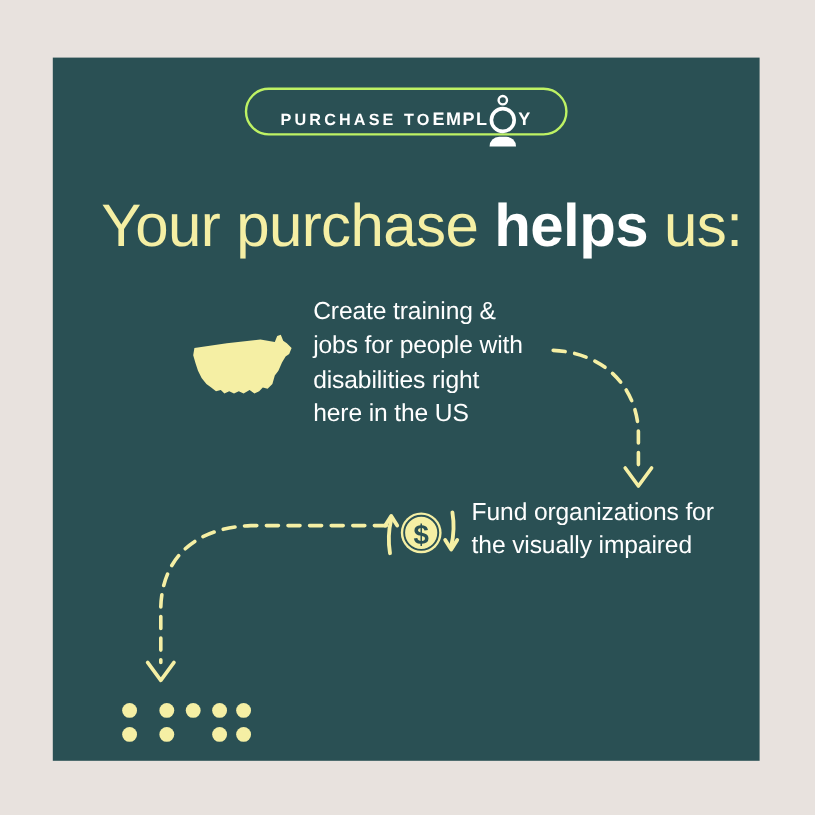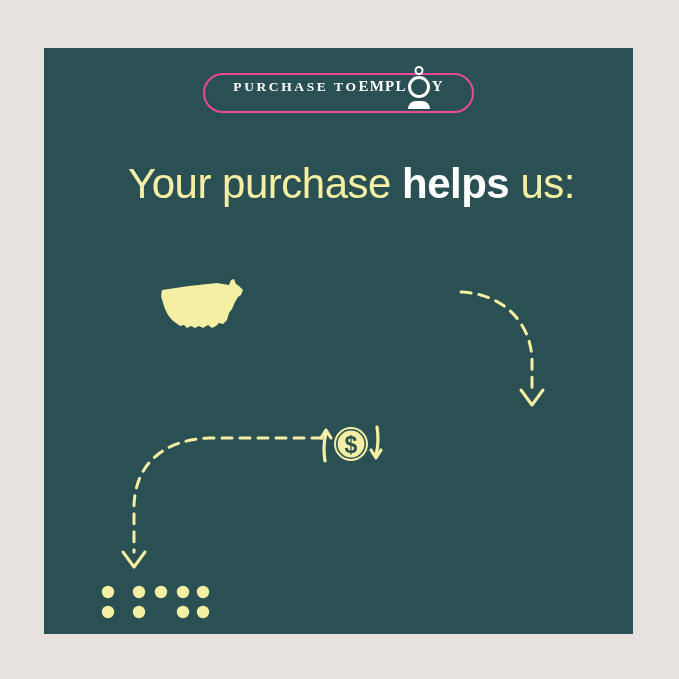--- a/index.html
+++ b/index.html
@@ -22,27 +22,26 @@
     box-shadow:0 0 0 0 rgba(0,0,0,0);
   }
 
   
   .logo-wrap{
     position:absolute;left:0;right:0;top:25px;
     display:flex;justify-content:center;align-items:center;
   }
   .logo-pill{
     position:relative;
-    border:2px solid #ec4899;
+    border:2px solid #bef264;
     border-radius:24px;
     height:40px;
     padding:0 28px;
-    display:flex;align-items:flex-start;justify-content:center;
+    display:flex;align-items:flex-end;justify-content:center;
     box-sizing:border-box;
-    font-family:Liberation Serif, serif;
   }
   .logo-text{
     color:#ffffff;
     font-size:15px;
     letter-spacing:2.6px;
     font-weight:700;
     white-space:nowrap;
     display:flex;align-items:center;
   }
   .logo-small{font-weight:600;font-size:13.5px;letter-spacing:2.6px;}
@@ -69,21 +68,21 @@
     position:absolute;left:50%;bottom:-11px;transform:translateX(-50%);
     width:22px;height:8px;
     border-top-left-radius:10px;border-top-right-radius:10px;
     background:#fff;
   }
 
   
   .headline{
     position:absolute;left:0;right:0;top:113px;
     text-align:center;
-    font-size:42px;
+    font-size:50px;
     line-height:1.1;
     color:#f5efa4;
     font-weight:400;
     letter-spacing:-0.5px;
     padding-left:26px;
   }
   .headline .bold-white{color:#ffffff;font-weight:700;}
 
   
   .row{position:absolute;display:flex;align-items:flex-start;}
@@ -166,37 +165,43 @@
     </div>
 
     <div class="row row1">
       <div class="icon">
         <svg width="92" height="58" viewBox="0 0 92 58">
           <path fill="#f5efa4" d="M3 14 L30 10 L58 7 L70 9 L72 4 L75 3 L77 8 L80 10 L84 14 L82 19
             L79 21 L76 26 L73 33 L70 37 L68 44 L64 48 L60 47 L57 50 L53 52 L49 49 L44 52 L40 50
             L36 52 L32 50 L28 52 L25 49 L21 50 L17 47 L13 44 L9 39 L6 33 L4 27 L2 20 Z"></path>
         </svg>
       </div>
+      <div class="row-text">Create training &amp;
+jobs for people with
+disabilities right
+here in the US</div>
     </div>
 
     <div class="row row2">
       <div class="icon">
         <svg width="68" height="50" viewBox="0 0 68 50">
 
           <path d="M8 42 C6 30, 7 22, 9 14" stroke="#f5efa4" stroke-width="3.2" fill="none" stroke-linecap="round"></path>
           <path d="M4 19 L9 11 L14 19" stroke="#f5efa4" stroke-width="3.2" fill="none" stroke-linecap="round" stroke-linejoin="round"></path>
 
           <circle cx="34" cy="25" r="17" fill="#f5efa4"></circle>
           <circle cx="34" cy="25" r="14.2" fill="none" stroke="#2a5054" stroke-width="1.6"></circle>
           <text x="34" y="34" text-anchor="middle" fill="#2a5054" font-family="Liberation Sans, sans-serif" font-size="23" font-weight="700">$</text>
 
           <path d="M60 8 C62 20, 61 28, 59 36" stroke="#f5efa4" stroke-width="3.2" fill="none" stroke-linecap="round"></path>
           <path d="M54 31 L59 39 L64 31" stroke="#f5efa4" stroke-width="3.2" fill="none" stroke-linecap="round" stroke-linejoin="round"></path>
         </svg>
       </div>
+      <div class="row-text">Fund organizations for
+the visually impaired</div>
     </div>
 
     <div class="row row3">
       <div class="icon">
         <svg width="108" height="40" viewBox="0 0 108 40">
           <g fill="#f5efa4">
             <circle cx="9" cy="9" r="6.2"></circle>
             <circle cx="9" cy="29" r="6.2"></circle>
             <circle cx="40" cy="9" r="6.2"></circle>
             <circle cx="40" cy="29" r="6.2"></circle>

